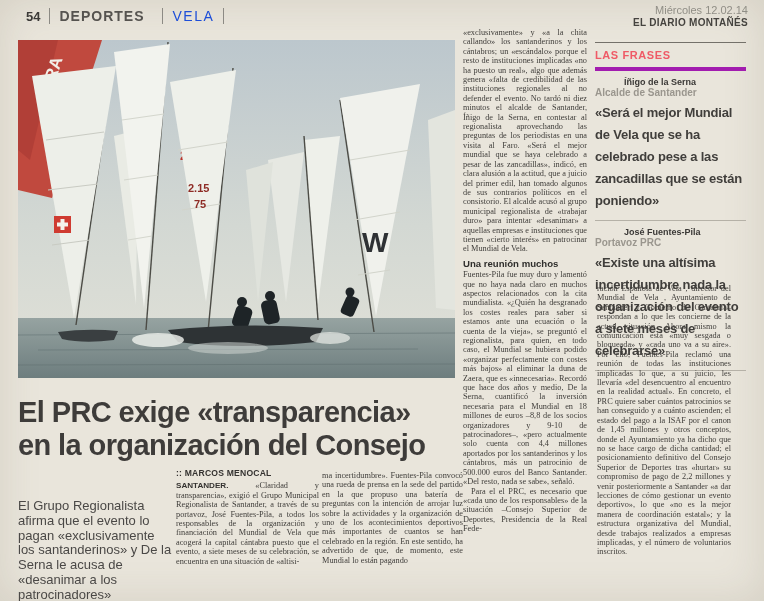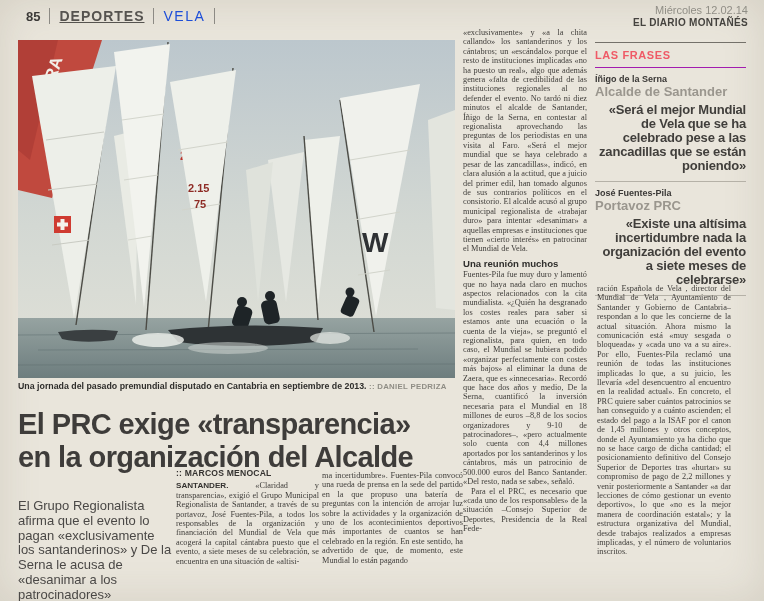--- a/index.html
+++ b/index.html
@@ -3,34 +3,34 @@
 <meta charset="utf-8">
 <style>
   html,body{margin:0;padding:0;}
   body{background:#d8d4ca;font-family:"Liberation Sans",sans-serif;}
   .page{position:relative;width:764px;height:601px;background:#e9e5db;overflow:hidden;
         box-shadow:inset 0 0 40px rgba(120,110,90,.18);}
   
   .masthead-left{position:absolute;left:26px;top:6px;display:flex;align-items:center;height:20px;}
   .m-page{font-size:13px;font-weight:bold;color:#3c3a38;margin-right:9px;}
   .m-sep{width:0;border-left:1.5px solid #8c8a84;height:16px;margin:0 9px 0 0;}
-  .m-section{font-size:14px;font-weight:bold;color:#55534f;letter-spacing:1px;margin-right:9px;text-decoration:underline;}
+  .m-section{font-size:14px;font-weight:bold;color:#55534f;letter-spacing:1px;margin-right:18px;}
   .m-sub{font-size:14px;color:#1d4ed8;letter-spacing:1.5px;margin-right:9px;}
   .masthead-right{position:absolute;right:16px;top:4px;text-align:right;line-height:1.15;}
   .m-date{font-size:11px;color:#908e86;}
   .m-paper{font-size:10px;font-weight:bold;color:#45433f;letter-spacing:.3px;}
   
   .photo{position:absolute;left:18px;top:40px;width:437px;height:338px;overflow:hidden;
          background:#c3cdd1;}
   
   .caption{position:absolute;left:18px;top:381px;width:437px;font-size:8.8px;color:#2f2e2c;}
   .caption b{font-weight:bold;}
   .credit{color:#8f8d85;font-size:7.8px;font-weight:bold;letter-spacing:.3px;}
   
-  .headline{position:absolute;left:18px;top:408px;width:452px;margin:0;
+  .headline{position:absolute;left:18px;top:396px;width:452px;margin:0;
             font-size:29px;line-height:33px;font-weight:800;color:#3e3c3a;letter-spacing:-.6px;}
   
   .standfirst{position:absolute;left:18px;top:499px;width:154px;
               font-size:13px;line-height:14.8px;color:#4a4846;}
   .standfirst:after{content:"";display:block;width:150px;border-bottom:1px solid #8d8a81;margin-top:5px;}
   
   .col{position:absolute;font-family:"Liberation Serif",serif;font-size:8.3px;line-height:9.4px;
        color:#3f3d3a;text-align:justify;}
   .col p{margin:0;}
   .col1{left:176px;top:469px;width:143px;height:132px;overflow:hidden;}
@@ -39,33 +39,33 @@
   .col4{left:597px;top:284px;width:134px;height:317px;overflow:hidden;}
   .byline{font-family:"Liberation Sans",sans-serif;font-size:8.6px;font-weight:bold;color:#343230;
           letter-spacing:.2px;margin-bottom:3px;}
   .dateline{font-family:"Liberation Sans",sans-serif;font-weight:bold;font-size:8.1px;color:#343230;}
   .subhead{font-family:"Liberation Sans",sans-serif;font-size:9.6px;font-weight:bold;color:#2f2e2c;
            margin:5px 0 2px 0;text-align:left;}
   .indent{text-indent:8px;}
   
   .frases{position:absolute;left:595px;top:42px;width:151px;border-top:1px solid #74716a;}
   .frases-title{color:#ef5a66;font-size:11px;font-weight:bold;letter-spacing:.6px;
-                padding:6px 0 6px 0;border-bottom:1px solid #a21caf;}
+                padding:6px 0 6px 0;border-bottom:4px solid #a21caf;}
   .frase{padding:6px 0 8px 0;border-bottom:1px solid #b5b1a7;}
-  .frase-name{font-size:9px;font-weight:bold;color:#3a3836;}
-  .frase-role{font-size:13px;font-weight:bold;color:#9a968e;margin-bottom:4px;}
-  .frase-text{font-size:13px;line-height:14px;font-weight:bold;color:#403e3b;letter-spacing:-.2px;text-align:right;}
+  .frase-name{font-size:9px;font-weight:bold;color:#3a3836;margin-left:29px;}
+  .frase-role{font-size:10px;font-weight:bold;color:#9a968e;margin-bottom:4px;}
+  .frase-text{font-size:13px;line-height:22px;font-weight:bold;color:#403e3b;letter-spacing:-.2px;}
 </style>
 </head>
 <body>
 
 <div class="page">
 
   <div class="masthead-left">
-    <span class="m-page">85</span>
+    <span class="m-page">54</span>
     <span class="m-sep"></span>
     <span class="m-section">DEPORTES</span>
     <span class="m-sep"></span>
     <span class="m-sub">VELA</span>
     <span class="m-sep"></span>
   </div>
   <div class="masthead-right">
     <div class="m-date">Miércoles 12.02.14</div>
     <div class="m-paper">EL DIARIO MONTAÑÉS</div>
   </div>
@@ -162,28 +162,24 @@
       <g>
         <path d="M150,290 Q225,282 305,288 L298,302 Q220,310 160,302 Z" fill="#2e3335"></path>
         <path d="M40,292 Q70,288 100,291 L96,300 Q66,304 44,299 Z" fill="#3a3f41"></path>
         <ellipse cx="140" cy="300" rx="26" ry="7" fill="#e9ece8" opacity=".85"></ellipse>
         <ellipse cx="312" cy="298" rx="20" ry="6" fill="#e9ece8" opacity=".7"></ellipse>
         <ellipse cx="210" cy="308" rx="40" ry="6" fill="#cfd6d1" opacity=".55"></ellipse>
       </g>
     </svg>
   </div>
 
-  <div class="caption">
-    <b>Una jornada del pasado premundial disputado en Cantabria en septiembre de 2013.</b>
-    <span class="credit">:: DANIEL PEDRIZA</span>
-  </div>
 
   <h1 class="headline">
     <span>El PRC exige «transparencia»</span><br>
-    <span>en la organización del Alcalde</span>
+    <span>en la organización del Consejo</span>
   </h1>
 
   <div class="standfirst">El Grupo Regionalista afirma que el evento lo pagan «exclusivamente los santanderinos» y De la Serna le acusa de «desanimar a los patrocinadores»</div>
 
   <div class="col col1">
     <div class="byline">:: MARCOS MENOCAL</div>
     <p><span class="dateline">SANTANDER.</span> <span>«Claridad y transparencia», exigió el Grupo Municipal Regionalista de Santander, a través de su portavoz, José Fuentes-Pila, a todos los responsables de la organización y financiación del Mundial de Vela que acogerá la capital cántabra puesto que el evento, a siete meses de su celebración, se encuentra en una situación de «altisi-</span></p>
   </div>
 
   <div class="col col2">

